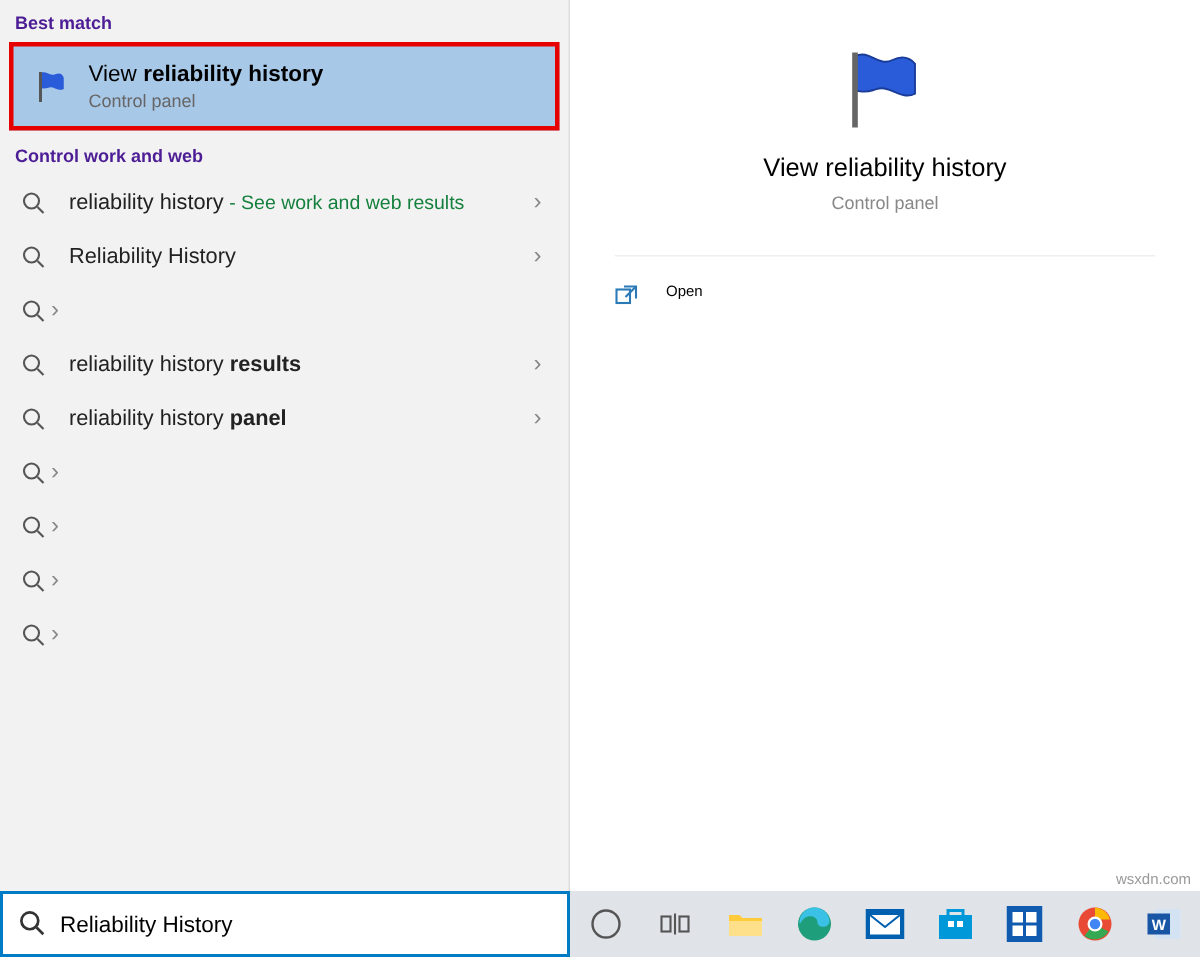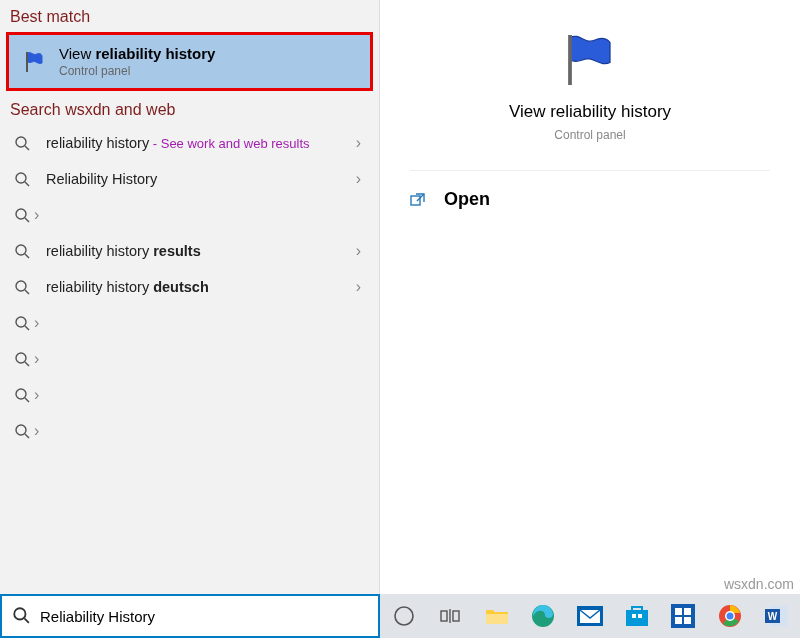--- a/index.html
+++ b/index.html
@@ -20,24 +20,24 @@
     }
     .left-panel {
       width: 380px;
       background: #f2f2f2;
       border-right: 1px solid #ddd;
       display: flex;
       flex-direction: column;
       padding-top: 4px;
     }
     .section-header {
-      font-size: 16px;
-      font-weight: 400;
+      font-size: 12px;
+      font-weight: 700;
       padding: 4px 10px 6px 10px;
-      color: #7f1d1d;
+      color: #4c1d95;
     }
     .best-match {
       border: 3px solid #e60000;
       background: #a8c8e8;
       display: flex;
       align-items: center;
       padding: 10px 14px;
       margin: 0 6px 6px 6px;
       cursor: pointer;
     }
@@ -48,43 +48,42 @@
     .best-match .sub { font-size: 12px; color: #666; margin-top: 2px; }
     .search-row {
       display: flex;
       align-items: center;
       padding: 9px 18px 9px 14px;
       cursor: pointer;
     }
     .search-row .sicon { width: 20px; display:flex; align-items:center; }
     .search-row .label { flex: 1; margin-left: 12px; font-size: 14.5px; color: #222; }
     .search-row .label .bold { font-weight: 600; }
-    .search-row .suffix { color: #a21caf; font-size: 13px; }
+    .search-row .suffix { color: #15803d; font-size: 13px; }
     .search-row .chev { color: #888; font-size: 16px; }
     .right-panel {
       flex: 1;
       background: #fff;
       padding: 30px 0 0 0;
     }
     .hero {
       text-align: center;
       padding-bottom: 28px;
       border-bottom: 1px solid #eee;
       margin: 0 30px;
     }
     .hero-icon { margin-bottom: 12px; display:flex; justify-content:center; }
     .hero-title { font-size: 17px; color: #000; }
     .hero-sub { font-size: 12px; color: #888; margin-top: 6px; }
     .action-row {
       display: flex;
-      align-items: center;
+      align-items: flex-start;
       padding: 18px 30px;
       cursor: pointer;
-      font-size: 18px;
-      font-weight: bold;
+      font-size: 10px;
     }
     .action-row .aicon { width: 24px; display:flex; }
     .action-row .alabel { margin-left: 10px; }
     .searchbar {
       position: absolute;
       left: 0; bottom: 0;
       width: 380px; height: 44px;
       border: 2px solid #007cc4;
       background: #fff;
       display: flex;
@@ -103,21 +102,21 @@
       background: #e0e3e8;
       display: flex;
       align-items: center;
       padding: 0 12px;
       gap: 22px;
     }
     .tb-icon { width: 26px; height: 26px; display:flex; align-items:center; justify-content:center; cursor:pointer; }
     .watermark {
       position: absolute;
       right: 6px; bottom: 46px;
-      font-size: 14px; color: #999;
+      font-size: 10px; color: #999;
       transform: rotate(0);
     }
   </style>
 </head>
 <body>
 
 <div class="container">
   <div class="left-panel">
     <div class="section-header">Best match</div>
 
@@ -129,21 +128,21 @@
           </svg>
       </span>
       <div class="text">
         <div class="title">
           <span>View </span><span class="bold">reliability history</span>
         </div>
         <div class="sub">Control panel</div>
       </div>
     </div>
 
-    <div class="section-header">Search wsxdn and web</div>
+    <div class="section-header">Control work and web</div>
 
     <div id="rows">
         <div class="search-row">
           <span class="sicon">
             <svg width="16" height="16" viewBox="0 0 16 16" fill="none" stroke="#555" stroke-width="1.4">
               <circle cx="7" cy="7" r="5"></circle>
               <line x1="11" y1="11" x2="15" y2="15"></line>
             </svg>
           </span>
           <span class="label"><span>reliability history</span><span class="bold"></span><span class="suffix"> - See work and web results</span></span>
@@ -178,21 +177,21 @@
           <span class="label"><span>reliability history </span><span class="bold">results</span><span class="suffix"></span></span>
           <span class="chev">›</span>
         </div>
         <div class="search-row">
           <span class="sicon">
             <svg width="16" height="16" viewBox="0 0 16 16" fill="none" stroke="#555" stroke-width="1.4">
               <circle cx="7" cy="7" r="5"></circle>
               <line x1="11" y1="11" x2="15" y2="15"></line>
             </svg>
           </span>
-          <span class="label"><span>reliability history </span><span class="bold">deutsch</span><span class="suffix"></span></span>
+          <span class="label"><span>reliability history </span><span class="bold">panel</span><span class="suffix"></span></span>
           <span class="chev">›</span>
         </div>
         <div class="search-row">
           <span class="sicon">
             <svg width="16" height="16" viewBox="0 0 16 16" fill="none" stroke="#555" stroke-width="1.4">
               <circle cx="7" cy="7" r="5"></circle>
               <line x1="11" y1="11" x2="15" y2="15"></line>
             </svg>
           </span>
           <span class="chev">›</span>

